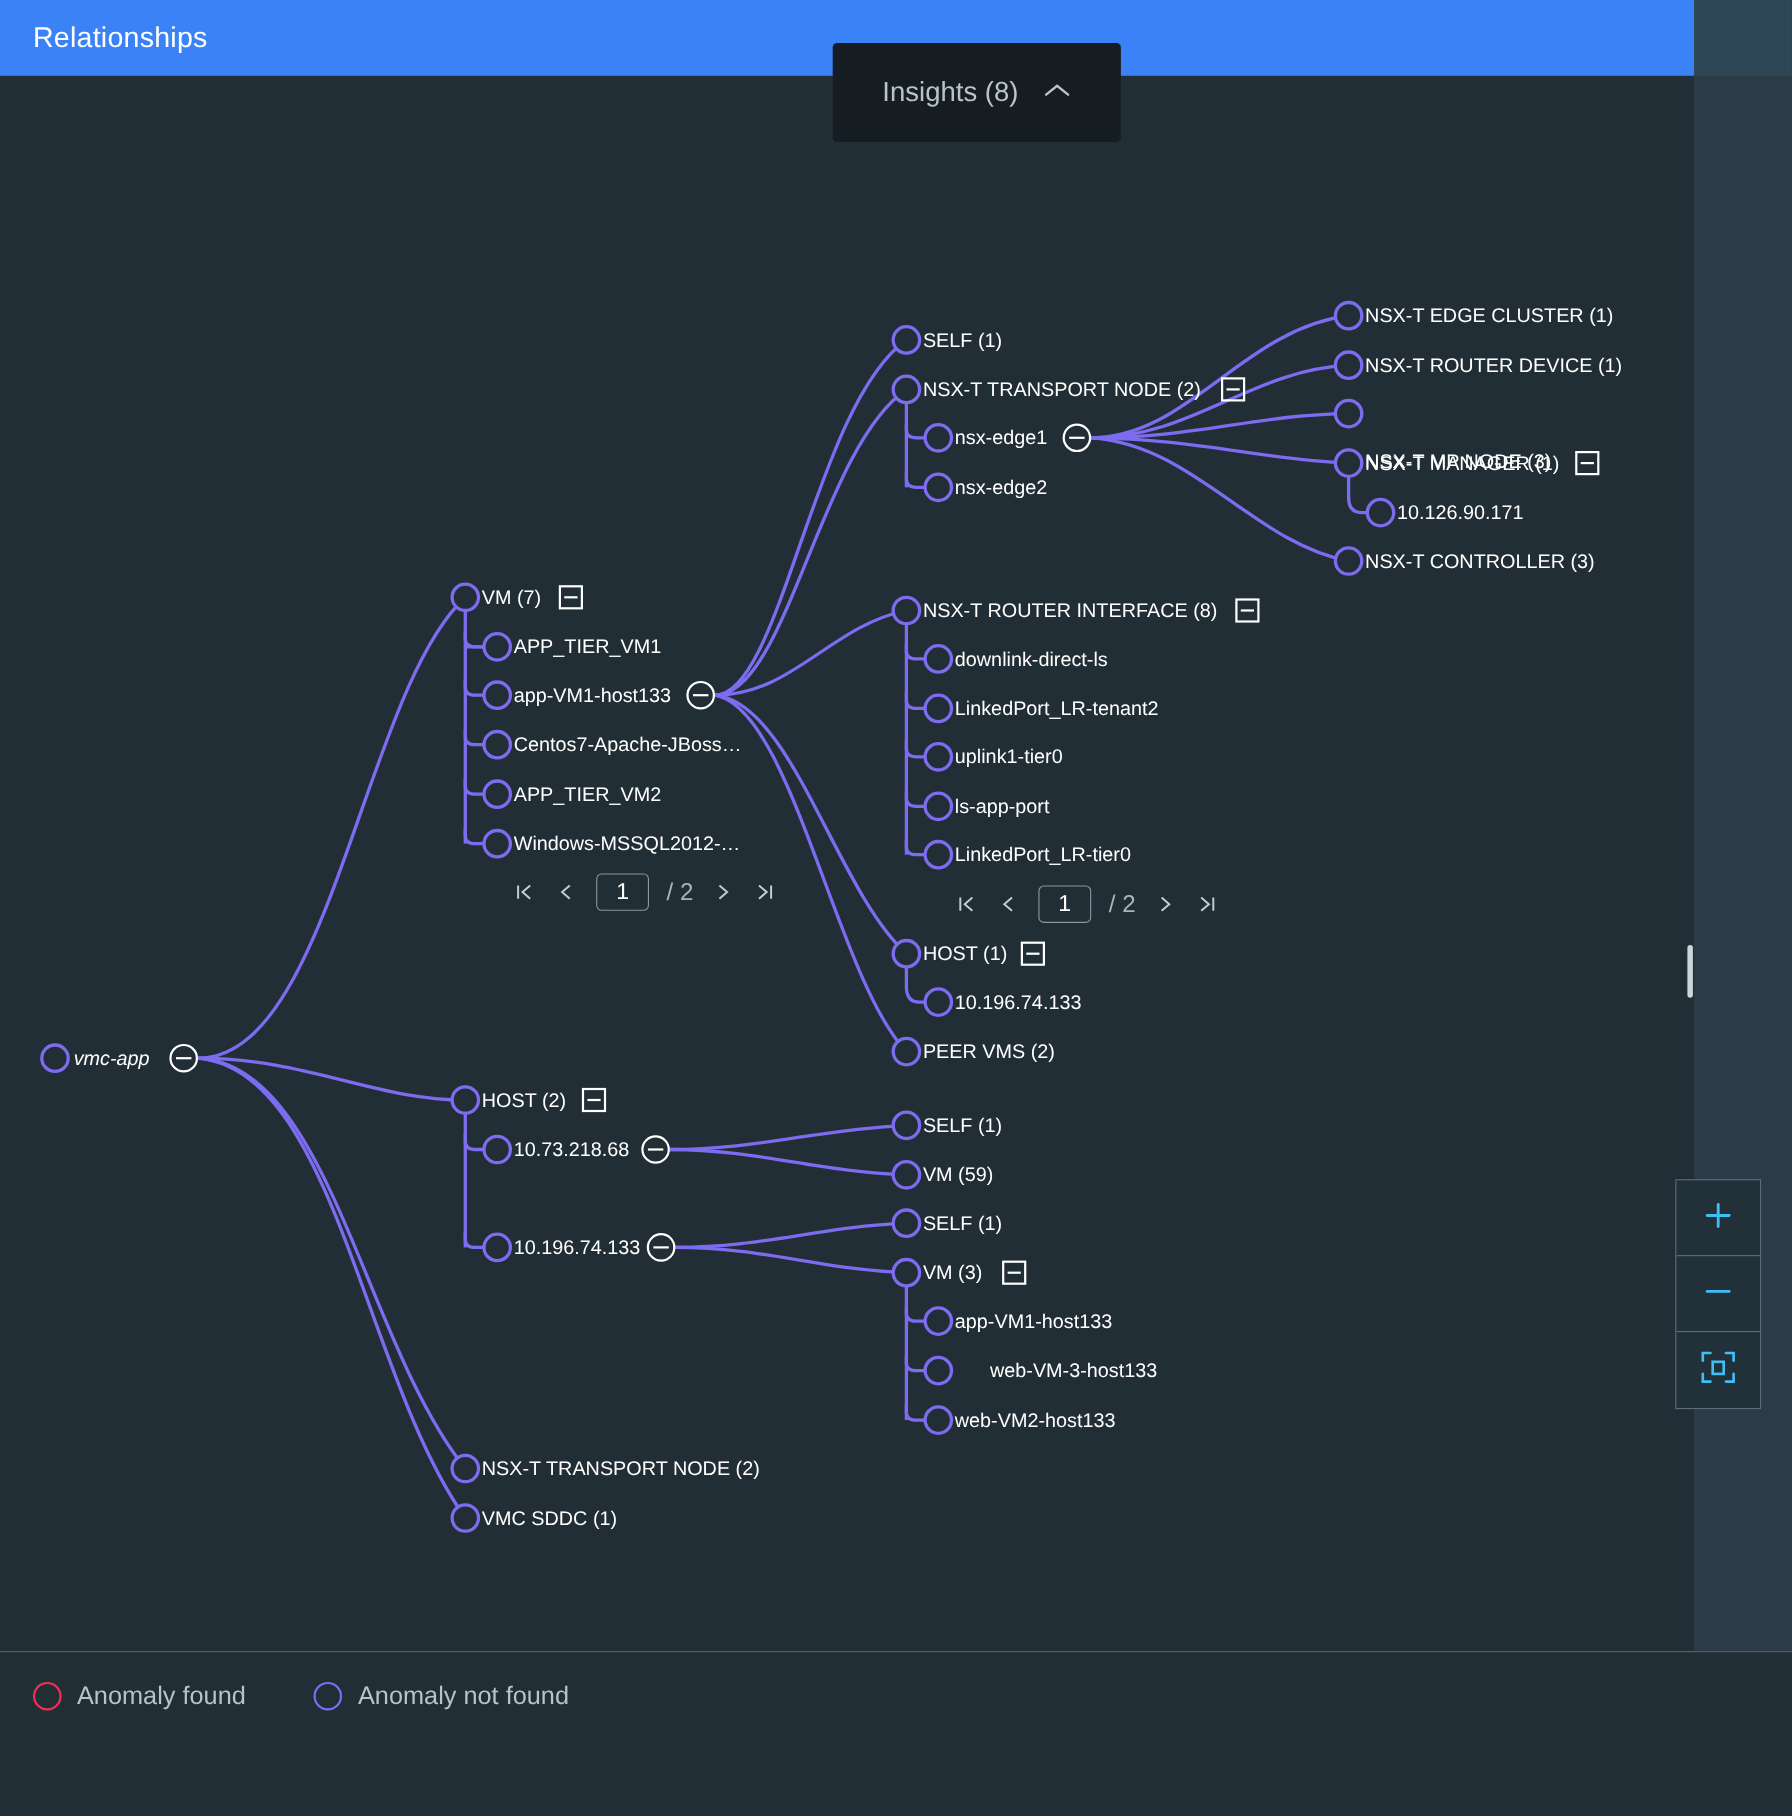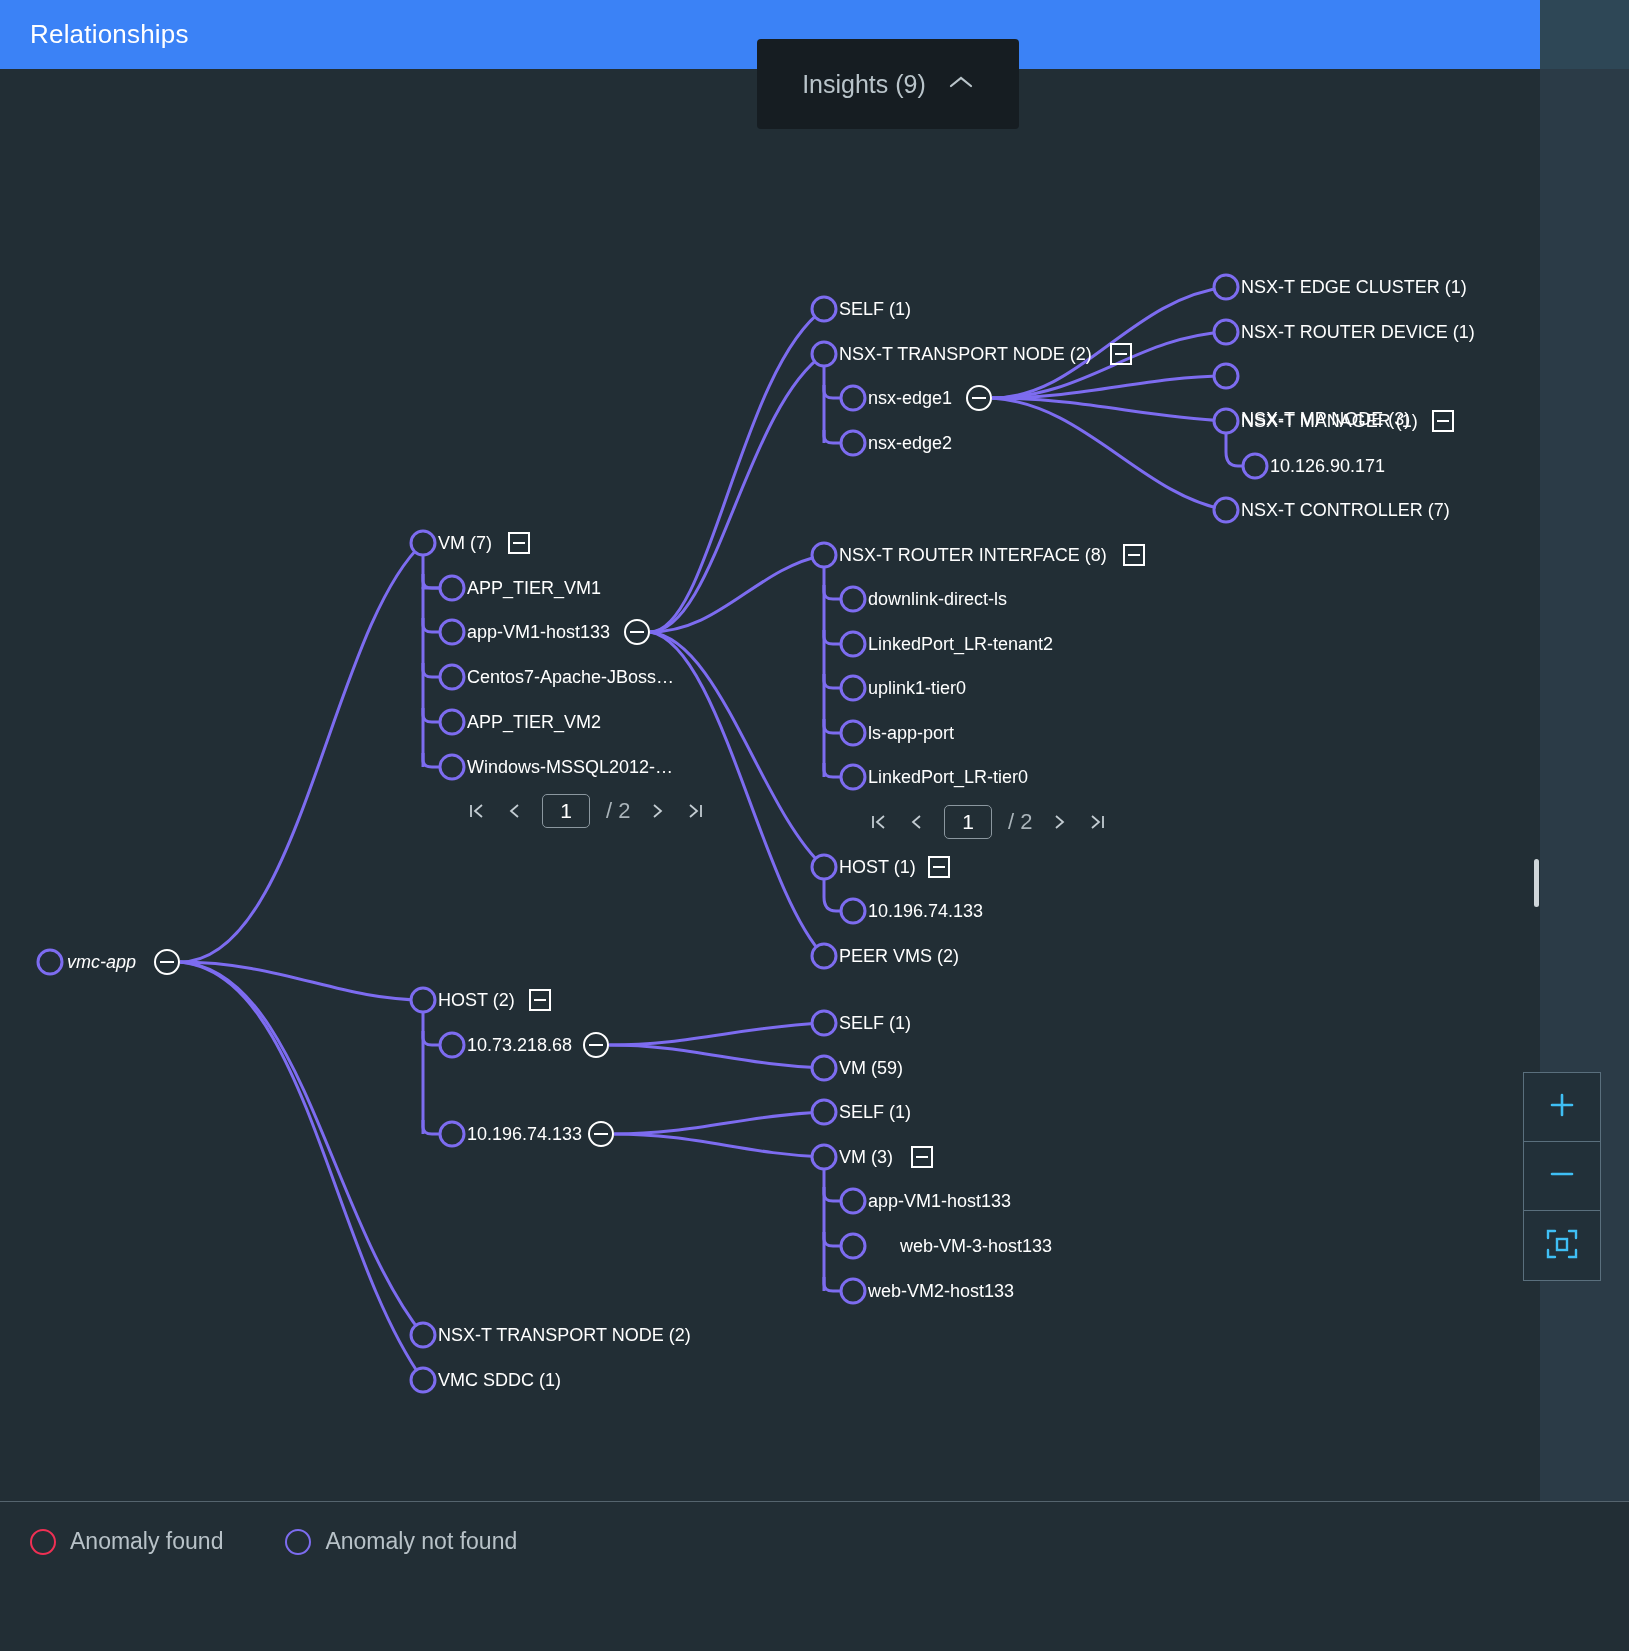--- a/index.html
+++ b/index.html
@@ -282,21 +282,21 @@
     <div class="nlabel" style="left:467px; top:698px;">Windows-MSSQL2012-…</div>
     <div class="nlabel" style="left:839px; top:240px;">SELF (1)</div>
     <div class="nlabel" style="left:839px; top:285px;">NSX-T TRANSPORT NODE (2)</div>
     <div class="nlabel" style="left:868px; top:329px;">nsx-edge1</div>
     <div class="nlabel" style="left:868px; top:374px;">nsx-edge2</div>
     <div class="nlabel" style="left:1241px;top:218px;">NSX-T EDGE CLUSTER (1)</div>
     <div class="nlabel" style="left:1241px;top:263px;">NSX-T ROUTER DEVICE (1)</div>
     <div class="nlabel" style="left:1241px;top:324px;margin-top:26px;">NSX-T MP NODE (3)</div>
     <div class="nlabel" style="left:1241px;top:352px;">NSX-T MANAGER (1)</div>
     <div class="nlabel" style="left:1270px;top:397px;">10.126.90.171</div>
-    <div class="nlabel" style="left:1241px;top:441px;">NSX-T CONTROLLER (7)</div>
+    <div class="nlabel" style="left:1241px;top:441px;">NSX-T CONTROLLER (3)</div>
     <div class="nlabel" style="left:839px; top:486px;">NSX-T ROUTER INTERFACE (8)</div>
     <div class="nlabel" style="left:868px; top:530px;">downlink-direct-ls</div>
     <div class="nlabel" style="left:868px; top:575px;">LinkedPort_LR-tenant2</div>
     <div class="nlabel" style="left:868px; top:619px;">uplink1-tier0</div>
     <div class="nlabel" style="left:868px; top:664px;">ls-app-port</div>
     <div class="nlabel" style="left:868px; top:708px;">LinkedPort_LR-tier0</div>
     <div class="nlabel" style="left:839px; top:798px;">HOST (1)</div>
     <div class="nlabel" style="left:868px; top:842px;">10.196.74.133</div>
     <div class="nlabel" style="left:839px; top:887px;text-align:center;">PEER VMS (2)</div>
     <div class="nlabel" style="left:438px; top:931px;">HOST (2)</div>
@@ -379,21 +379,21 @@
         </svg>
       </div>
     </div>
 
     <div class="vscroll"></div>
   </div>
 
   <div class="canvas-right-gutter"></div>
 
   <div class="insights">
-    <span class="insights-label">Insights (9)</span>
+    <span class="insights-label">Insights (8)</span>
     <span class="chevron-up">
       <svg width="26" height="16" viewBox="0 0 26 16" fill="none" stroke="#b9c4ca" stroke-width="2.2" stroke-linecap="round">
         <path d="M3 12 L13 4 L23 12"></path>
       </svg>
     </span>
   </div>
 
   <div class="toolstack">
     <div class="toolbtn">
       <span>

